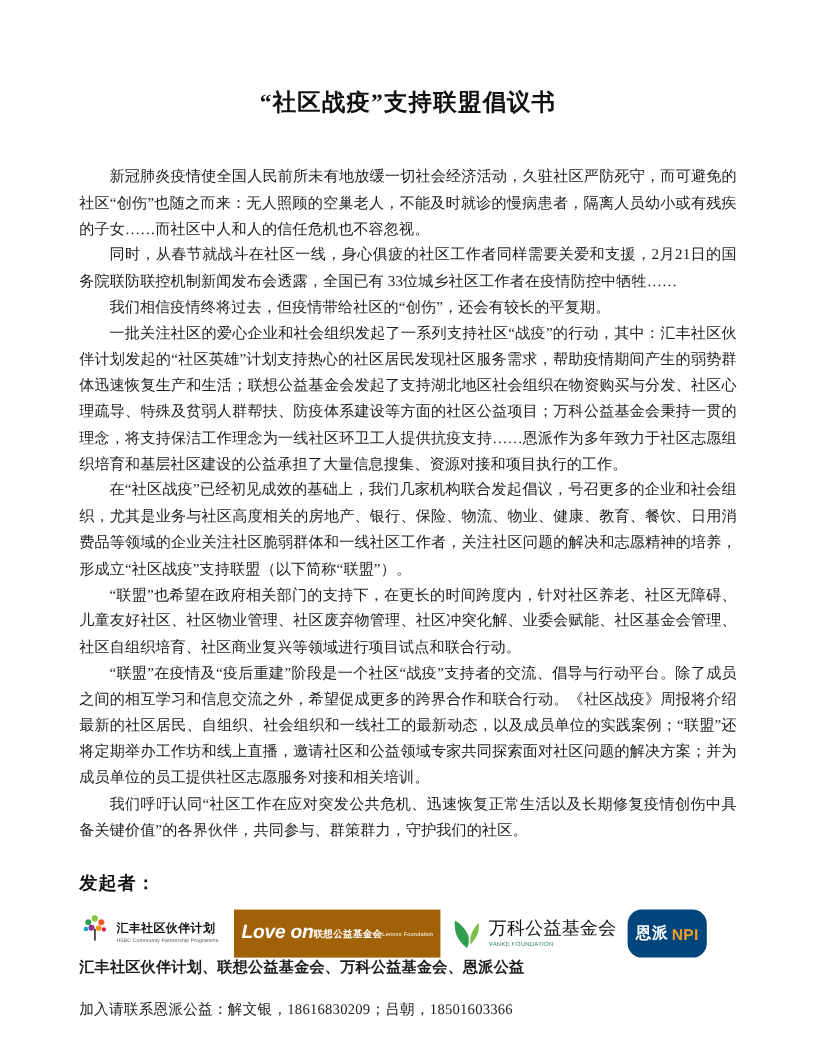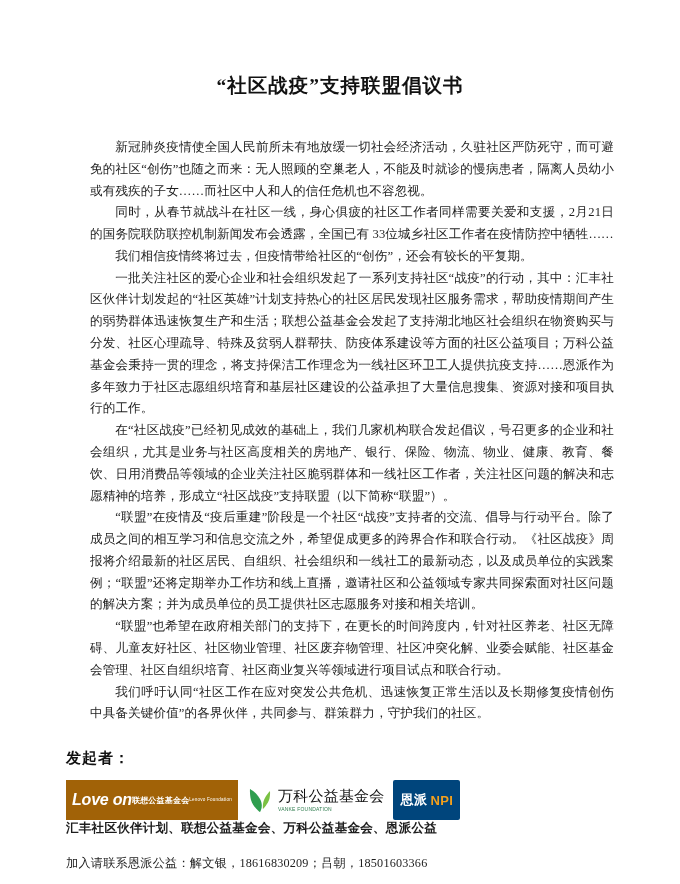--- a/index.html
+++ b/index.html
@@ -35,21 +35,20 @@
     margin: 0;
     font-size: 12.6px;
     line-height: 1.73;
     text-align: justify;
     text-justify: inter-ideograph;
     color: #1d1d1d;
     letter-spacing: 0.1px;
   }
   .body-text p.indent {
     text-indent: 2em;
-    margin-left: 24px;
   }
   .initiators-label {
     margin-top: 24px;
     font-size: 15px;
     font-weight: bold;
     letter-spacing: 1px;
     color: #111;
   }
   .logo-row {
     margin-top: 12px;
@@ -156,21 +155,21 @@
     letter-spacing: 0.2px;
     margin-top: 2px;
   }
 
   
   .logo-npi {
     display: flex;
     align-items: center;
     background: #00457c;
     padding: 20px 7px;
-    border-radius: 2px;
+    border-radius: 12px;
     gap: 3px;
   }
   .logo-npi .npi-cn {
     font-size: 13px;
     font-weight: bold;
     color: #fff;
     font-family: "Liberation Sans", sans-serif;
     letter-spacing: 0.5px;
   }
   .logo-npi .npi-en {
@@ -200,29 +199,47 @@
 <div class="page">
 
   <div class="doc-title">“社区战疫”支持联盟倡议书</div>
 
   <div class="body-text">
     <p class="indent">新冠肺炎疫情使全国人民前所未有地放缓一切社会经济活动，久驻社区严防死守，而可避免的社区“创伤”也随之而来：无人照顾的空巢老人，不能及时就诊的慢病患者，隔离人员幼小或有残疾的子女……而社区中人和人的信任危机也不容忽视。</p>
     <p class="indent">同时，从春节就战斗在社区一线，身心俱疲的社区工作者同样需要关爱和支援，2月21日的国务院联防联控机制新闻发布会透露，全国已有 33位城乡社区工作者在疫情防控中牺牲……</p>
     <p class="indent">我们相信疫情终将过去，但疫情带给社区的“创伤”，还会有较长的平复期。</p>
     <p class="indent">一批关注社区的爱心企业和社会组织发起了一系列支持社区“战疫”的行动，其中：汇丰社区伙伴计划发起的“社区英雄”计划支持热心的社区居民发现社区服务需求，帮助疫情期间产生的弱势群体迅速恢复生产和生活；联想公益基金会发起了支持湖北地区社会组织在物资购买与分发、社区心理疏导、特殊及贫弱人群帮扶、防疫体系建设等方面的社区公益项目；万科公益基金会秉持一贯的理念，将支持保洁工作理念为一线社区环卫工人提供抗疫支持……恩派作为多年致力于社区志愿组织培育和基层社区建设的公益承担了大量信息搜集、资源对接和项目执行的工作。</p>
     <p class="indent">在“社区战疫”已经初见成效的基础上，我们几家机构联合发起倡议，号召更多的企业和社会组织，尤其是业务与社区高度相关的房地产、银行、保险、物流、物业、健康、教育、餐饮、日用消费品等领域的企业关注社区脆弱群体和一线社区工作者，关注社区问题的解决和志愿精神的培养，形成立“社区战疫”支持联盟（以下简称“联盟”）。</p>
+    <p class="indent">“联盟”也希望在政府相关部门的支持下，在更长的时间跨度内，针对社区养老、社区无障碍、儿童友好社区、社区物业管理、社区废弃物管理、社区冲突化解、业委会赋能、社区基金会管理、社区自组织培育、社区商业复兴等领域进行项目试点和联合行动。</p>
     <p class="indent">“联盟”在疫情及“疫后重建”阶段是一个社区“战疫”支持者的交流、倡导与行动平台。除了成员之间的相互学习和信息交流之外，希望促成更多的跨界合作和联合行动。《社区战疫》周报将介绍最新的社区居民、自组织、社会组织和一线社工的最新动态，以及成员单位的实践案例；“联盟”还将定期举办工作坊和线上直播，邀请社区和公益领域专家共同探索面对社区问题的解决方案；并为成员单位的员工提供社区志愿服务对接和相关培训。</p>
-    <p class="indent">“联盟”也希望在政府相关部门的支持下，在更长的时间跨度内，针对社区养老、社区无障碍、儿童友好社区、社区物业管理、社区废弃物管理、社区冲突化解、业委会赋能、社区基金会管理、社区自组织培育、社区商业复兴等领域进行项目试点和联合行动。</p>
     <p class="indent">我们呼吁认同“社区工作在应对突发公共危机、迅速恢复正常生活以及长期修复疫情创伤中具备关键价值”的各界伙伴，共同参与、群策群力，守护我们的社区。</p>
   </div>
 
   <div class="initiators-label">发起者：</div>
 
   <div class="logo-row">
 
+    <div class="logo logo-hsbc">
+      <div class="hsbc-mark">
+        <svg class="tree" viewBox="0 0 20 22">
+          <circle cx="10" cy="3.4" r="2.6" fill="#8bc63f"></circle>
+          <circle cx="4.6" cy="6.6" r="2.5" fill="#2f9e4f"></circle>
+          <circle cx="15.4" cy="6.6" r="2.5" fill="#f05a28"></circle>
+          <circle cx="7.2" cy="11.2" r="2.5" fill="#9b2f8f"></circle>
+          <circle cx="13.2" cy="11.4" r="2.4" fill="#f7941e"></circle>
+          <circle cx="2.6" cy="12.2" r="1.9" fill="#00a4e4"></circle>
+          <circle cx="17.6" cy="12.6" r="1.8" fill="#e31d4c"></circle>
+          <rect x="9.3" y="12" width="1.6" height="10" fill="#4a4a4a"></rect>
+        </svg>
+      </div>
+      <div class="hsbc-text">
+        <div class="cn">汇丰社区伙伴计划</div>
+        <div class="en">HSBC Community Partnership Programme</div>
+      </div>
+    </div>
 
     <div class="logo logo-lenovo">
       <div class="lo-main">Love on</div>
       <div class="lo-cn">联想公益基金会</div>
       <div class="lo-en">Lenovo Foundation</div>
     </div>
 
     <div class="logo logo-vanke">
       <div class="vanke-mark">
         <svg viewBox="0 0 26 28" width="26" height="28">

